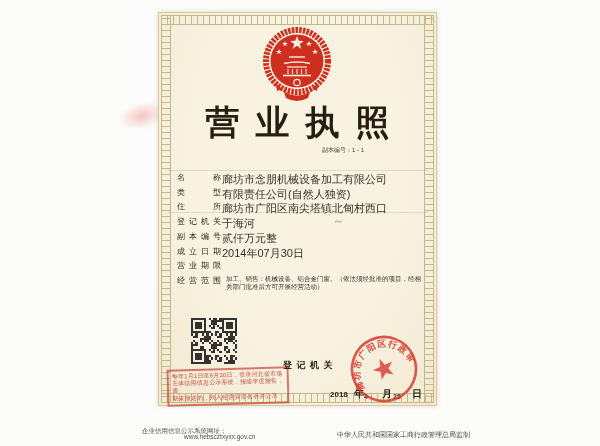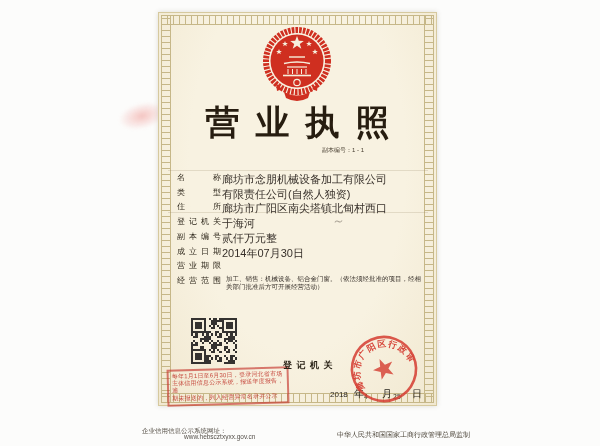--- a/index.html
+++ b/index.html
@@ -36,21 +36,21 @@
   .frow .val{position:absolute;left:45px;top:0;font-size:11px;color:#37302a;}
   .frow.scope .val{left:49px;width:196px;font-size:6.5px;line-height:8px;white-space:normal;}
   .qr{position:absolute;left:30px;top:306px;width:52px;height:46px;}
   .stamp{position:absolute;left:9px;top:356px;width:112px;padding:2px 3px;
     border:2px solid rgba(196,52,44,.7);transform:rotate(-1.6deg);color:#c23a30;
     font-size:6px;line-height:7.2px;letter-spacing:.2px;opacity:.92;}
   .registry{position:absolute;left:125px;top:347px;font-size:9px;font-weight:700;
     letter-spacing:4.5px;color:#2c2519;white-space:nowrap;}
   .sealwrap{position:absolute;left:189px;top:320px;width:74px;height:74px;
     transform:rotate(-24deg);opacity:.92;}
-  .dt{position:absolute;color:#221e18;font-weight:400;}
+  .dt{position:absolute;color:#221e18;font-weight:700;}
   .dt.num{font-size:8px;color:#2a2620;}
   .dt.small{font-size:7px;color:#4a443a;}
   .dt.ch{font-size:10px;}
   .scribble{position:absolute;left:176px;top:204px;color:rgba(110,100,90,.55);
     font-size:9px;transform:rotate(-8deg);}
   .footer-l1{position:absolute;left:142px;top:427px;font-size:6.5px;color:#544e45;}
   .footer-l2{position:absolute;left:184px;top:433px;font-size:6.5px;color:#55504a;}
   .footer-r{position:absolute;left:337px;top:430px;font-size:7px;color:#4c4539;}
 </style>
 </head>

